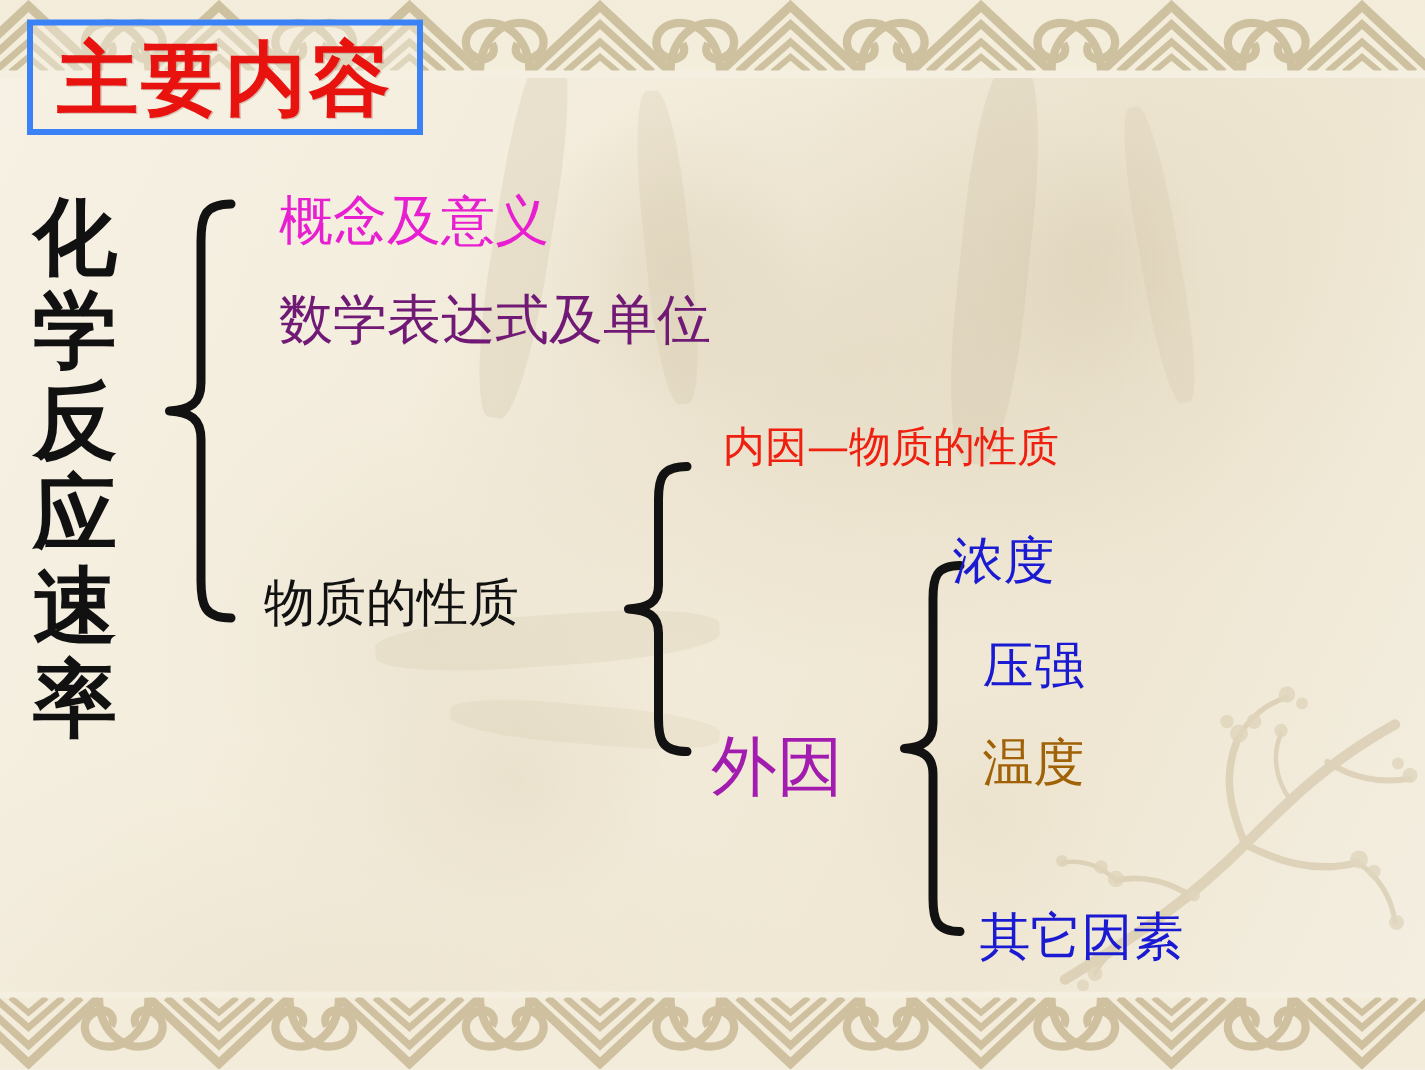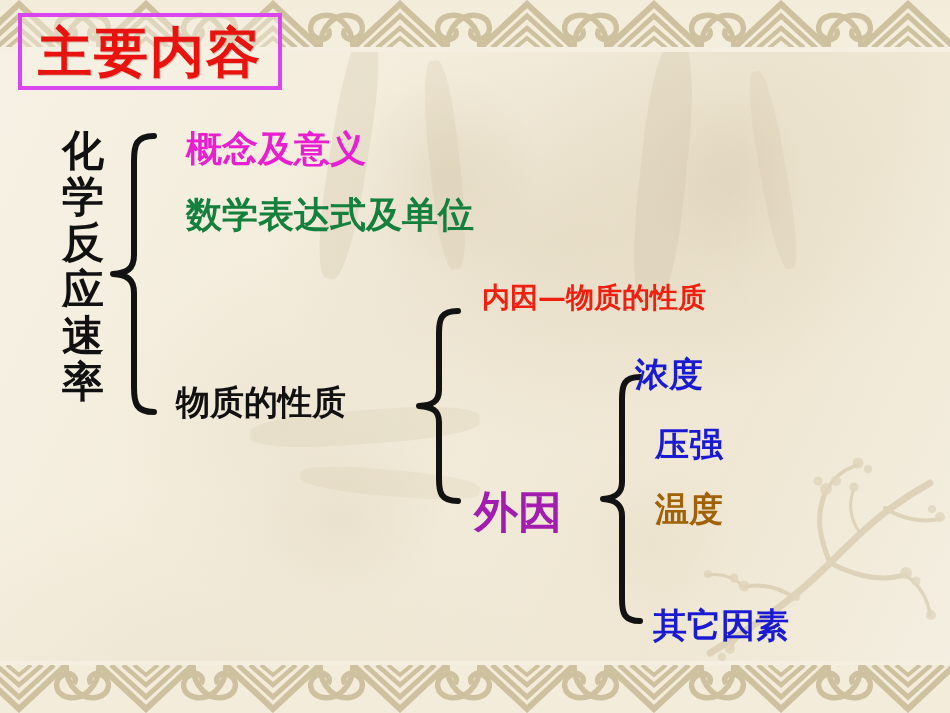--- a/index.html
+++ b/index.html
@@ -40,49 +40,48 @@
 
   
   .band{position:absolute;left:0;width:950px;height:52px;pointer-events:none;}
   .band.top{top:0;}
   .band.bot{bottom:0;}
   .band svg{display:block;}
 
   
   #title-box{
     position:absolute;left:18px;top:13px;width:264px;height:77px;
-    border:4px solid #d946ef;
+    border:4px solid #3b82f6;
     box-sizing:border-box;
     background:rgba(245,240,226,.42);
     display:flex;align-items:center;justify-content:center;
   }
   #title-text{
     color:#e8130f;
     font-size:54px;
     font-weight:700;
     letter-spacing:2px;
     line-height:1;
     text-shadow:1px 1px 0 rgba(120,0,0,.22);
     white-space:nowrap;
   }
 
   
-  .node{position:absolute;white-space:nowrap;line-height:1;font-weight:700;}
+  .node{position:absolute;white-space:nowrap;line-height:1;font-weight:400;}
 
   #root-label{
     left:22px;top:128px;width:54px;
     color:#111111;
-    font-size:42px;
+    font-size:56px;
     font-weight:700;
     line-height:1.10;
-    text-align:right;
+    text-align:center;
     white-space:normal;
     word-break:break-all;
     letter-spacing:0;
-    margin-left:28px;
   }
 
   .lvl1{font-size:34px;}
   .lvl2{font-size:32px;}
   .lvl3{font-size:30px;}
 
   
   .brace{position:absolute;pointer-events:none;}
   .brace svg{display:block;overflow:visible;}
 </style>
@@ -205,21 +204,21 @@
 
   <div class="brace" style="left:110px;top:133px;width:46px;height:282px;">
     <svg width="46" height="282" viewBox="0 0 46 282">
       <path d="M44 3 C26 3 24 12 24 28 L24 122 C24 136 17 140 3 141
                C17 142 24 146 24 160 L24 254 C24 270 26 279 44 279" fill="none" stroke="#121212" stroke-width="6" stroke-linecap="round" stroke-linejoin="round"></path>
     </svg>
   </div>
 
   <div class="node lvl1" style="left:186px;top:130px;color:#e81fd0;font-size:36px;">概念及意义</div>
 
-  <div class="node lvl1" style="left:186px;top:196px;color:#15803d;font-size:36px;">数学表达式及单位</div>
+  <div class="node lvl1" style="left:186px;top:196px;color:#701a75;font-size:36px;">数学表达式及单位</div>
 
   <div class="node lvl1" style="left:176px;top:385px;color:#111111;font-size:34px;">物质的性质</div>
 
   <div class="brace" style="left:416px;top:308px;width:44px;height:196px;">
     <svg width="44" height="196" viewBox="0 0 44 196">
       <path d="M42 3 C25 3 23 11 23 25 L23 82 C23 94 16 97 3 98
                C16 99 23 102 23 114 L23 171 C23 185 25 193 42 193" fill="none" stroke="#121212" stroke-width="6" stroke-linecap="round" stroke-linejoin="round"></path>
     </svg>
   </div>
 

